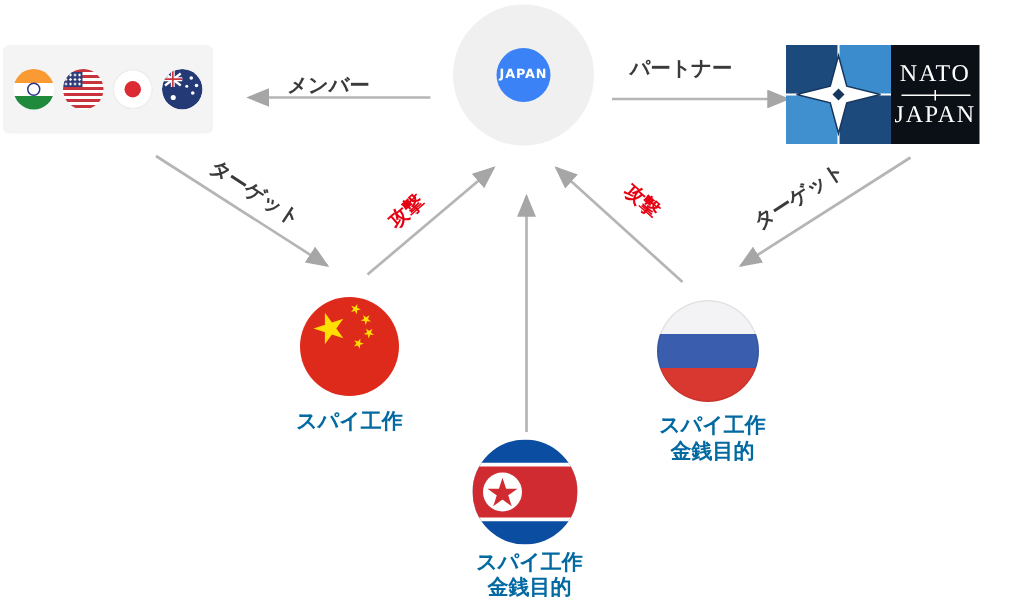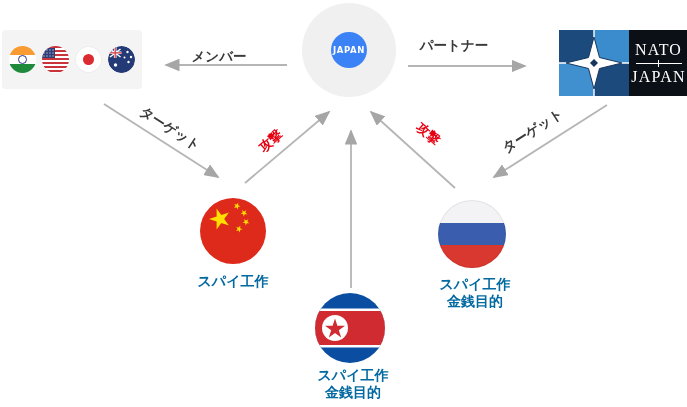--- a/index.html
+++ b/index.html
@@ -38,21 +38,21 @@
     position:absolute;left:302px;top:3px;width:94px;height:94px;border-radius:50%;
     background:#f0f0f1;display:flex;align-items:center;justify-content:center;
   }
   .japan-inner{
     width:36px;height:36px;border-radius:50%;background:#3b82f6;
     display:flex;align-items:center;justify-content:center;
   }
   .japan-inner span{color:#ffffff;font-size:8.5px;font-weight:600;letter-spacing:0.6px;}
 
   
-  .nato-flag{position:absolute;left:559px;top:30px;width:129px;height:66px;display:flex;}
+  .nato-flag{position:absolute;left:524px;top:30px;width:129px;height:66px;display:flex;}
   .nato-emblem{width:70px;height:66px;display:block;}
   .nato-text{
     width:59px;height:66px;background:#0b1016;color:#ffffff;
     display:flex;flex-direction:column;align-items:center;justify-content:center;
     font-family:"Liberation Serif","DejaVu Serif",serif;
   }
   .nato-text .word{font-size:16px;letter-spacing:1.2px;line-height:18px;}
   .nato-divider{position:relative;width:46px;height:1px;background:#ffffff;margin:4px 0;}
   .nato-divider .tick{position:absolute;left:50%;top:-3px;width:1px;height:7px;margin-left:-0.5px;background:#ffffff;}
 

